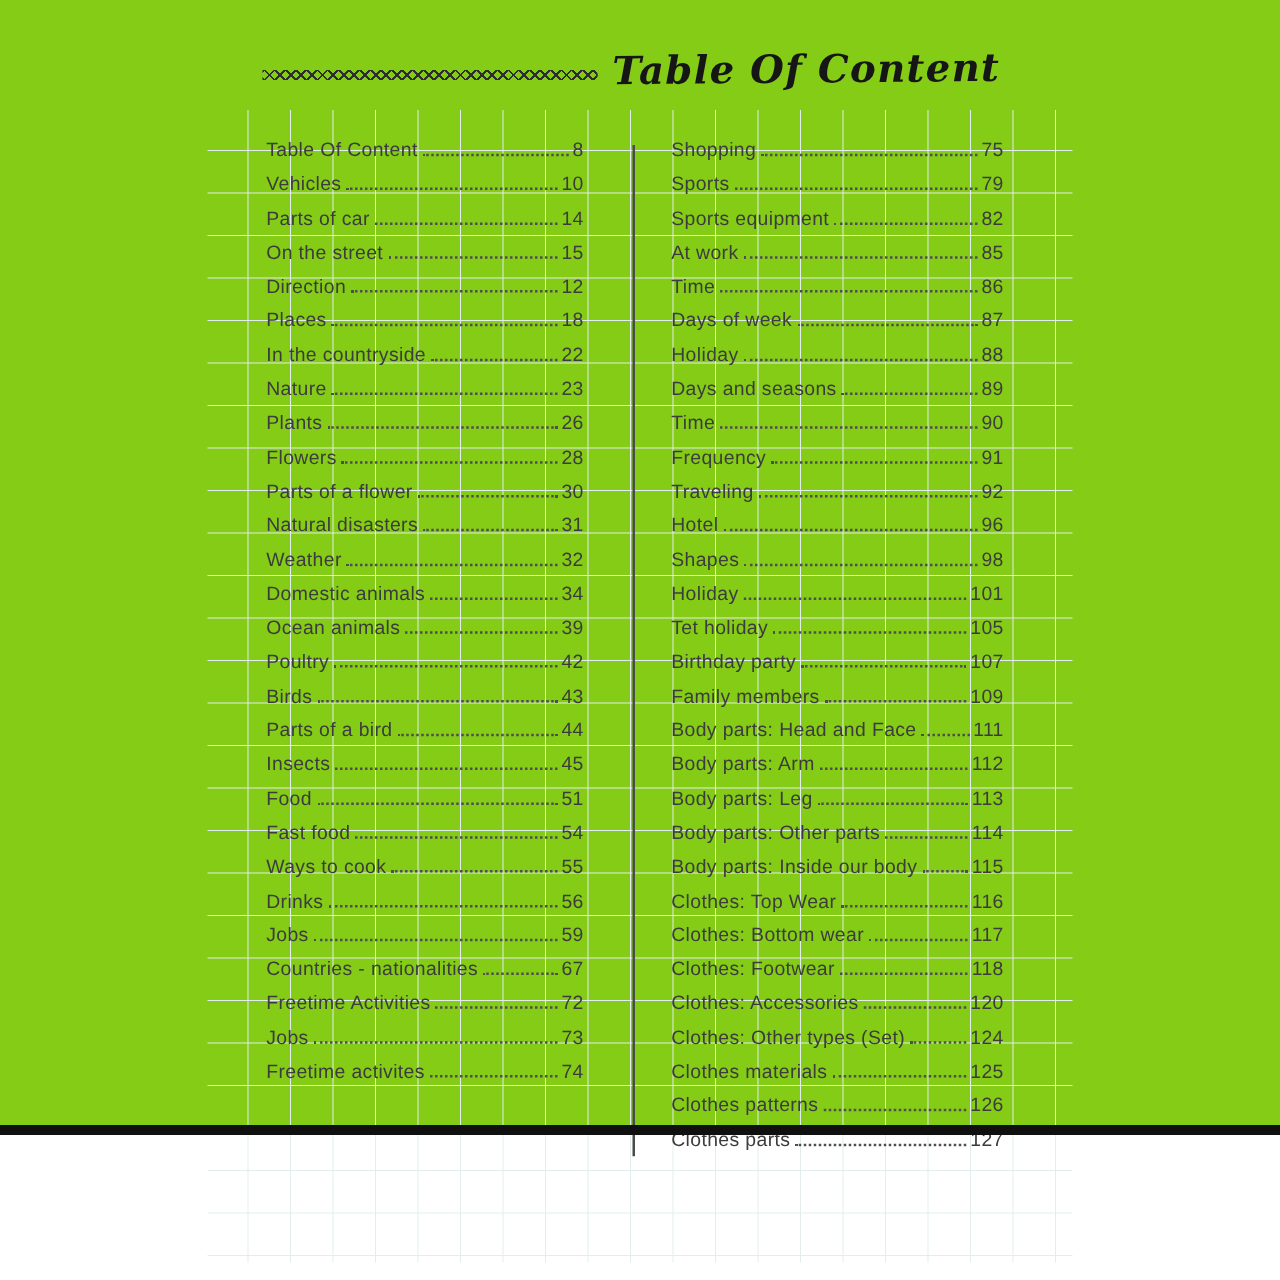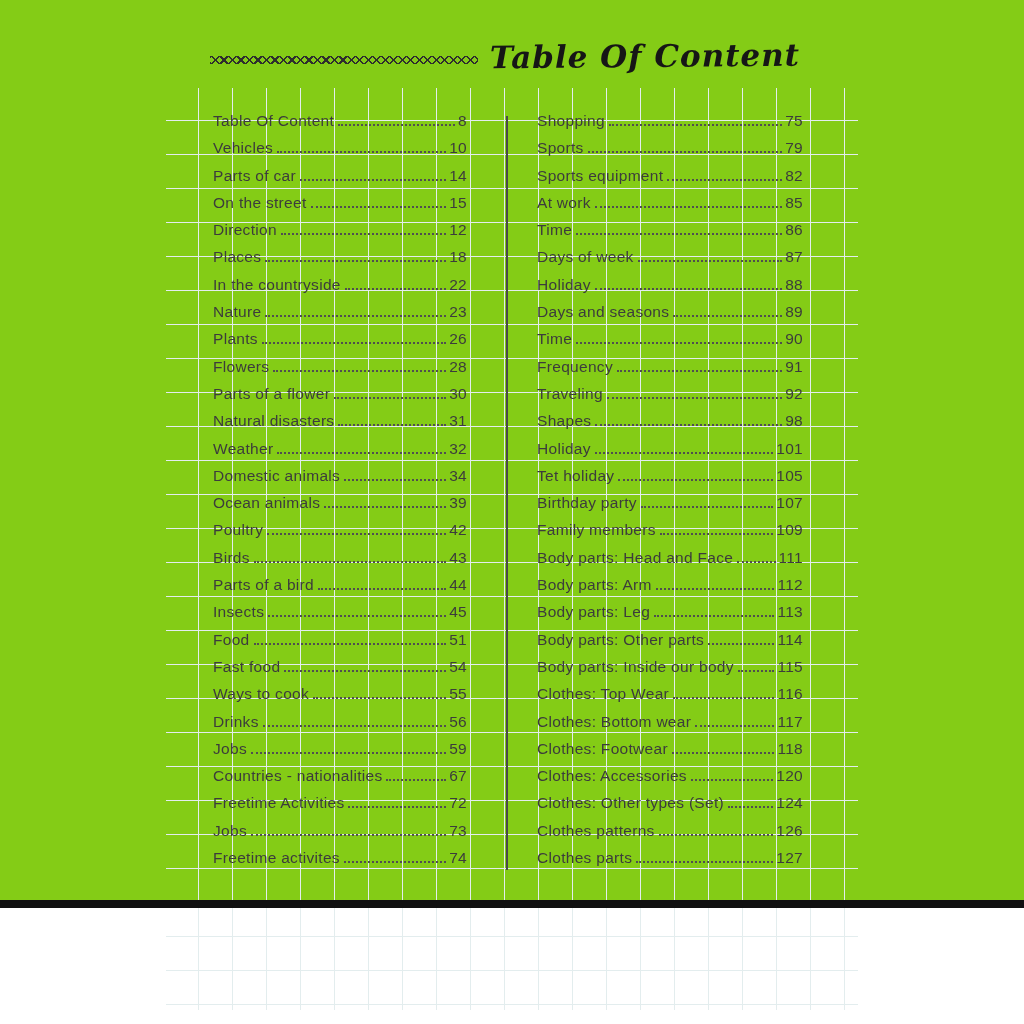--- a/index.html
+++ b/index.html
@@ -312,20 +312,25 @@
           <span class="label">Frequency</span>
           <span class="dots"></span>
           <span class="num">91</span>
         </div>
         <div class="entry">
           <span class="label">Traveling</span>
           <span class="dots"></span>
           <span class="num">92</span>
         </div>
         <div class="entry">
+          <span class="label">Hotel</span>
+          <span class="dots"></span>
+          <span class="num">96</span>
+        </div>
+        <div class="entry">
           <span class="label">Shapes</span>
           <span class="dots"></span>
           <span class="num">98</span>
         </div>
         <div class="entry">
           <span class="label">Holiday</span>
           <span class="dots"></span>
           <span class="num">101</span>
         </div>
         <div class="entry">
@@ -385,20 +390,25 @@
         </div>
         <div class="entry">
           <span class="label">Clothes: Accessories</span>
           <span class="dots"></span>
           <span class="num">120</span>
         </div>
         <div class="entry">
           <span class="label">Clothes: Other types (Set)</span>
           <span class="dots"></span>
           <span class="num">124</span>
+        </div>
+        <div class="entry">
+          <span class="label">Clothes materials</span>
+          <span class="dots"></span>
+          <span class="num">125</span>
         </div>
         <div class="entry">
           <span class="label">Clothes patterns</span>
           <span class="dots"></span>
           <span class="num">126</span>
         </div>
         <div class="entry">
           <span class="label">Clothes parts</span>
           <span class="dots"></span>
           <span class="num">127</span>

